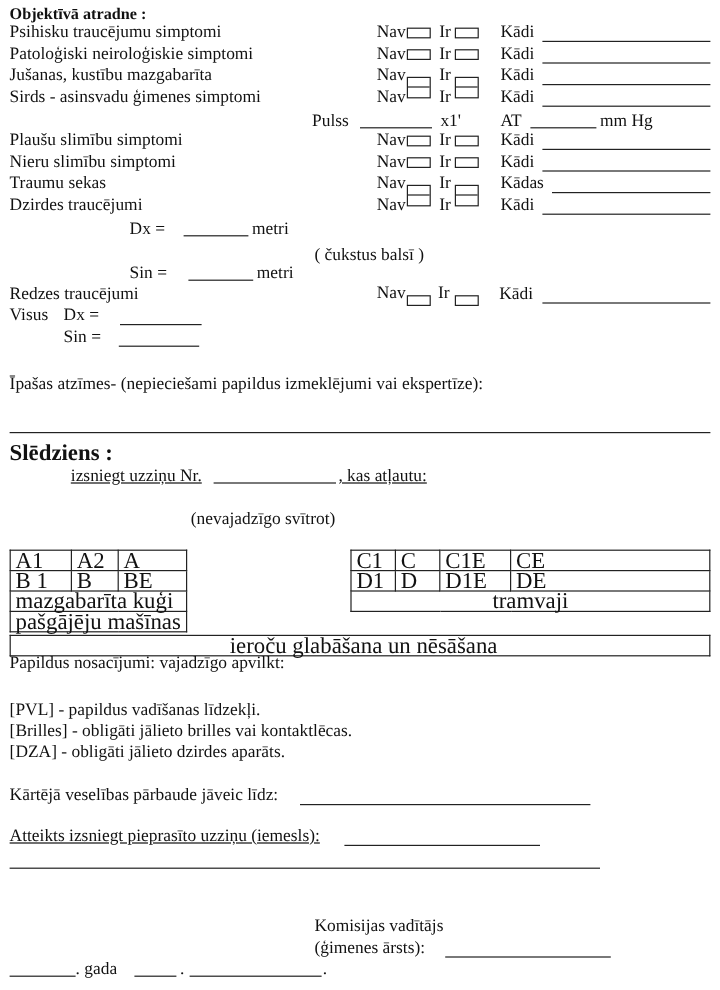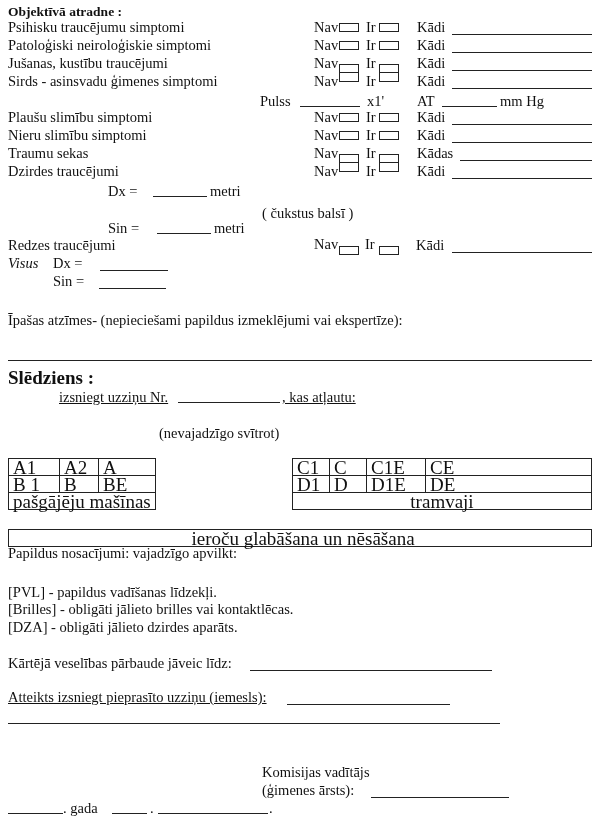--- a/index.html
+++ b/index.html
@@ -32,21 +32,21 @@
     <div class="cb" style="left:339px;top:23px;"></div>
     <div class="cb" style="left:379px;top:23px;"></div>
     <div class="line" style="left:452px;top:34px;width:140px;"></div>
     <div class="abs" style="left:8px;top:38px;">Patoloģiski neiroloģiskie simptomi</div>
     <div class="abs" style="left:314px;top:38px;">Nav</div>
     <div class="abs" style="left:366px;top:38px;">Ir</div>
     <div class="abs" style="left:417px;top:38px;">Kādi</div>
     <div class="cb" style="left:339px;top:41px;"></div>
     <div class="cb" style="left:379px;top:41px;"></div>
     <div class="line" style="left:452px;top:52px;width:140px;"></div>
-    <div class="abs" style="left:8px;top:56px;">Jušanas, kustību traucējumi</div>
+    <div class="abs" style="left:8px;top:56px;">Jušanas, kustību mazgabarīta</div>
     <div class="abs" style="left:314px;top:56px;">Nav</div>
     <div class="abs" style="left:366px;top:56px;">Ir</div>
     <div class="abs" style="left:417px;top:56px;">Kādi</div>
     <div class="cbpair" style="left:339px;top:64px;"></div>
     <div class="cbpair" style="left:379px;top:64px;"></div>
     <div class="line" style="left:452px;top:70px;width:140px;"></div>
     <div class="abs" style="left:8px;top:74px;">Sirds - asinsvadu ģimenes simptomi</div>
     <div class="abs" style="left:314px;top:74px;">Nav</div>
     <div class="abs" style="left:366px;top:74px;">Ir</div>
     <div class="abs" style="left:417px;top:74px;">Kādi</div>
@@ -94,21 +94,21 @@
 <div class="line" style="left:157px;top:233px;width:54px;"></div>
 <div class="abs" style="left:214px;top:221px;">metri</div>
 
 <div class="abs" style="left:8px;top:238px;">Redzes traucējumi</div>
 <div class="abs" style="left:314px;top:237px;">Nav</div>
 <div class="cb" style="left:339px;top:246px;"></div>
 <div class="abs" style="left:365px;top:237px;">Ir</div>
 <div class="cb" style="left:379px;top:246px;"></div>
 <div class="abs" style="left:416px;top:238px;">Kādi</div>
 <div class="line" style="left:452px;top:252px;width:140px;"></div>
-<div class="abs" style="left:8px;top:256px;font-style:italic;">Visus</div>
+<div class="abs" style="left:8px;top:256px;">Visus</div>
 <div class="abs" style="left:53px;top:256px;">Dx  =</div>
 <div class="line" style="left:100px;top:270px;width:68px;"></div>
 <div class="abs" style="left:53px;top:274px;">Sin =</div>
 <div class="line" style="left:99px;top:288px;width:67px;"></div>
 
 <div class="abs" style="left:8px;top:313px;">Īpašas atzīmes- (nepieciešami papildus izmeklējumi vai ekspertīze):</div>
 <div class="line" style="left:8px;top:360px;width:584px;border-bottom-width:1.5px;"></div>
 
 <div class="abs sledziens" style="left:8px;top:368px;">Slēdziens :</div>
 <div class="abs u" style="left:59px;top:390px;">izsniegt uzziņu Nr.</div>
@@ -121,20 +121,23 @@
       <tr>
     <td style="width:42px">A1</td>
     <td style="width:30px">A2</td>
     <td>A</td>
   </tr>
   <tr>
     <td>B 1</td>
     <td>B</td>
     <td>BE</td>
   </tr>
+  <tr>
+        <td colspan="3">mazgabarīta kuģi</td>
+      </tr>
   <tr>
         <td colspan="3">pašgājēju mašīnas</td>
       </tr>
 </tbody>
   </table>
 
 <table class="cat" style="left:292px;top:458px;width:300px;">
   <tbody>
       <tr>
     <td style="width:28px">C1</td>

